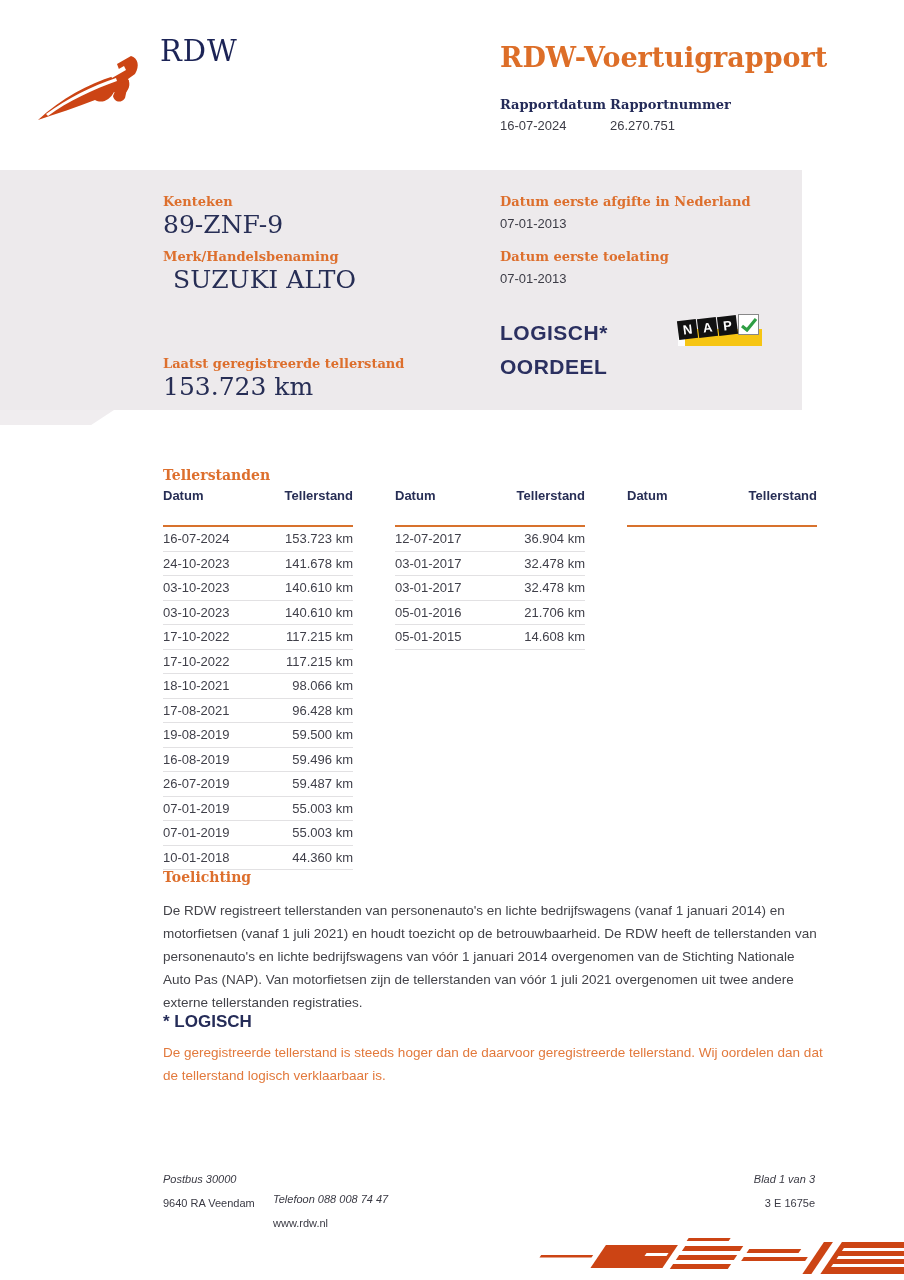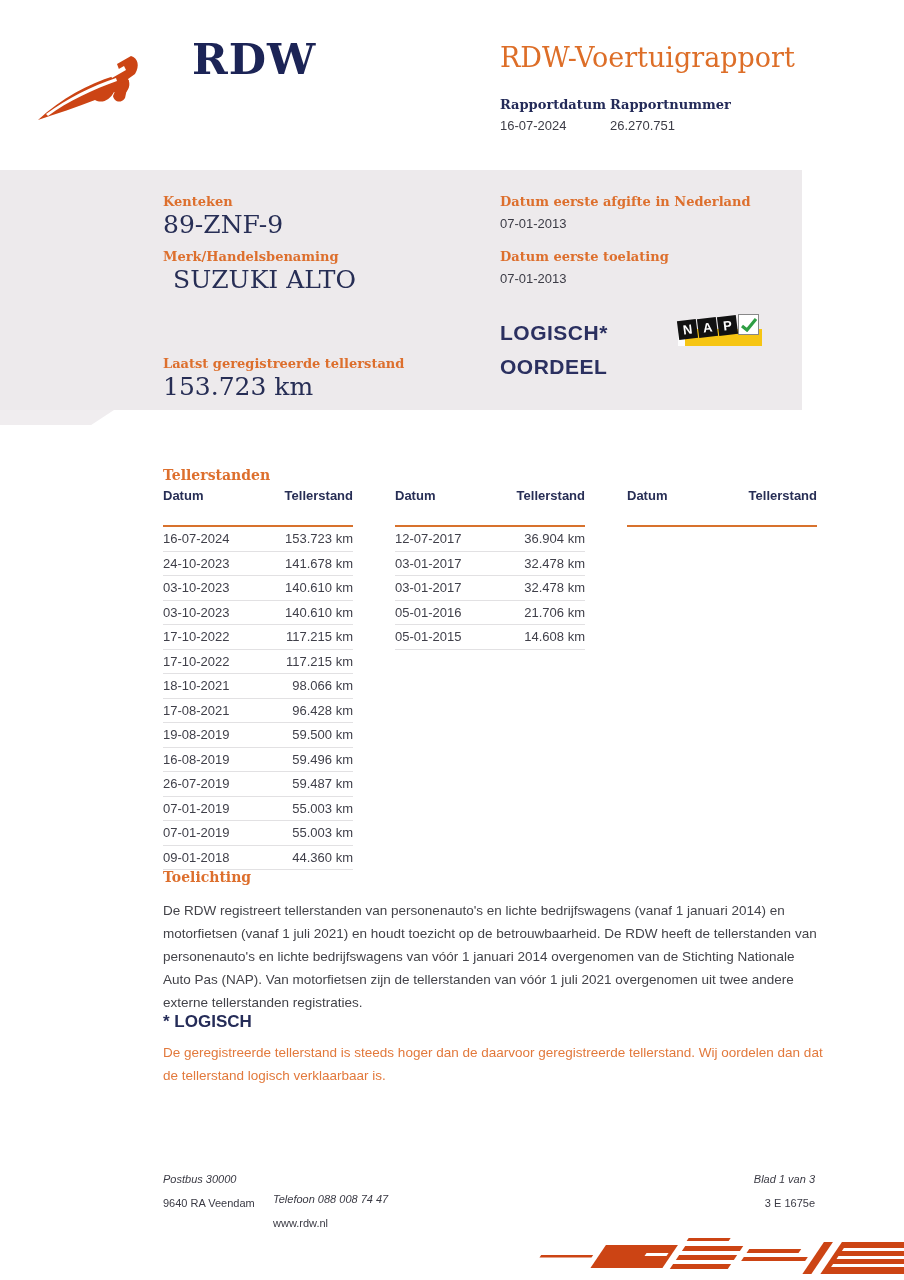--- a/index.html
+++ b/index.html
@@ -10,25 +10,25 @@
     background:#ffffff;
     overflow:hidden;
     font-family:"Liberation Sans", sans-serif;
   }
   .serif { font-family:"DejaVu Serif","Liberation Serif",serif; }
 
   
   .logo-wing { position:absolute; left:34px; top:46px; width:122px; height:80px; }
   .brand {
     position:absolute; left:160px; top:34px;
-    font-size:43px; font-weight:700; color:#1c2456; letter-spacing:1px;margin-left:32px;
+    font-size:29px; font-weight:400; color:#1c2456; letter-spacing:1px;
   }
   .doc-title {
     position:absolute; left:500px; top:42px;
-    font-size:27px; font-weight:400; color:#dd6e28;
+    font-size:27px; font-weight:700; color:#dd6e28;
   }
   .meta-label { position:absolute; top:97px; font-size:13px; font-weight:700; color:#232a58; }
   .meta-value { position:absolute; top:118px; font-size:13px; color:#3c3c46; }
   .m1 { left:500px; } .m2 { left:610px; }
 
   
   .panel {
     position:absolute; left:0; top:170px; width:802px; height:240px;
     background:#edeaec;
   }
@@ -206,21 +206,21 @@
           </div>
           <div class="trow">
             <span>07-01-2019</span>
             <span>55.003 km</span>
           </div>
           <div class="trow">
             <span>07-01-2019</span>
             <span>55.003 km</span>
           </div>
           <div class="trow">
-            <span>09-01-2018</span>
+            <span>10-01-2018</span>
             <span>44.360 km</span>
           </div>
         </div>
     </div>
     <div class="tbl-group">
       <div class="tbl-head">
         <span>Datum</span>
         <span>Tellerstand</span>
       </div>
       <div>

